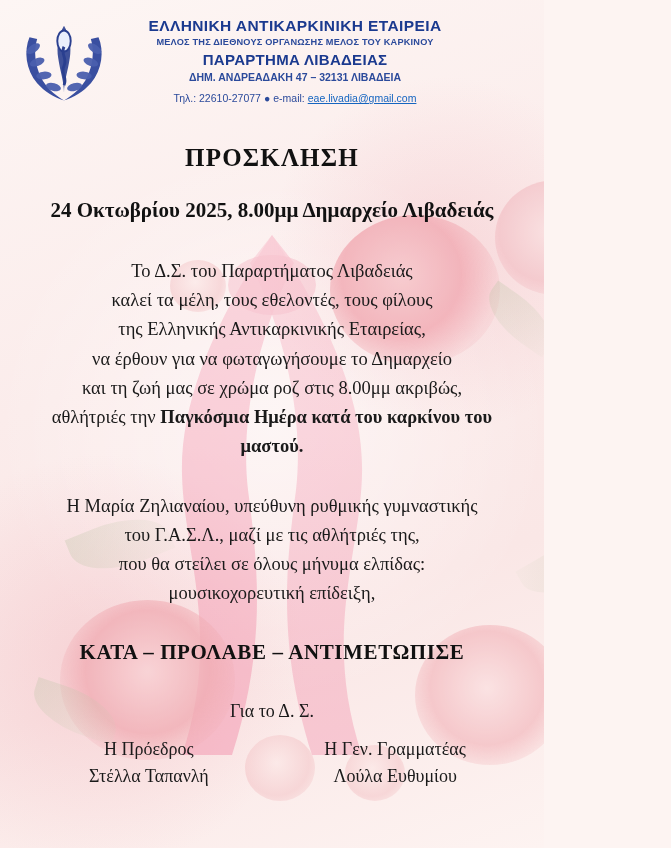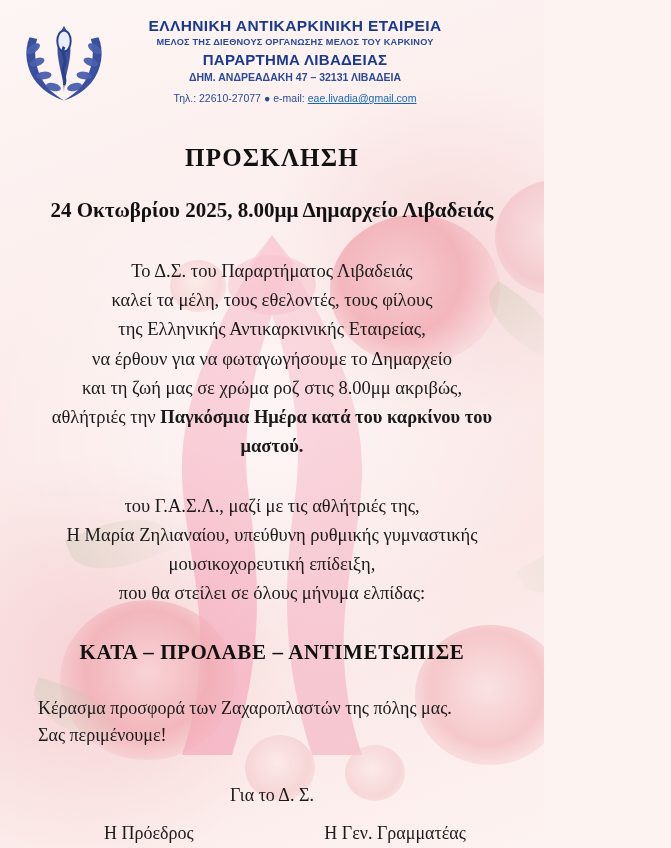--- a/index.html
+++ b/index.html
@@ -282,32 +282,28 @@
     <div class="para">
       <div>Το Δ.Σ. του  Παραρτήματος Λιβαδειάς</div>
       <div>καλεί τα μέλη, τους εθελοντές, τους φίλους</div>
       <div>της Ελληνικής Αντικαρκινικής Εταιρείας,</div>
       <div>να έρθουν για να φωταγωγήσουμε το Δημαρχείο</div>
       <div>και τη ζωή μας σε χρώμα ροζ στις 8.00μμ ακριβώς,</div>
       <div><span>αθλήτριές την </span><span class="bold">Παγκόσμια Ημέρα κατά του καρκίνου του μαστού.</span></div>
     </div>
 
     <div class="para second">
+      <div>Η Μαρία Ζηλιαναίου, υπεύθυνη ρυθμικής γυμναστικής</div>
       <div>του Γ.Α.Σ.Λ., μαζί με τις αθλήτριές της,</div>
-      <div>Η Μαρία Ζηλιαναίου, υπεύθυνη ρυθμικής γυμναστικής</div>
+      <div>που θα στείλει σε όλους μήνυμα ελπίδας:</div>
       <div>μουσικοχορευτική επίδειξη,</div>
-      <div>που θα στείλει σε όλους μήνυμα ελπίδας:</div>
     </div>
 
     <div class="slogan">ΚΑΤΑ – ΠΡΟΛΑΒΕ – ΑΝΤΙΜΕΤΩΠΙΣΕ</div>
 
-    <div class="offer">
-      <div>Κέρασμα προσφορά των Ζαχαροπλαστών της πόλης μας.</div>
-      <div>Σας περιμένουμε!</div>
-    </div>
 
     <div class="for-ds">Για το Δ. Σ.</div>
 
     <div class="signatures">
       <div class="sig">
         <div class="role">Η Πρόεδρος</div>
         <div class="name">Στέλλα Ταπανλή</div>
       </div>
       <div class="sig">
         <div class="role">Η Γεν. Γραμματέας</div>

